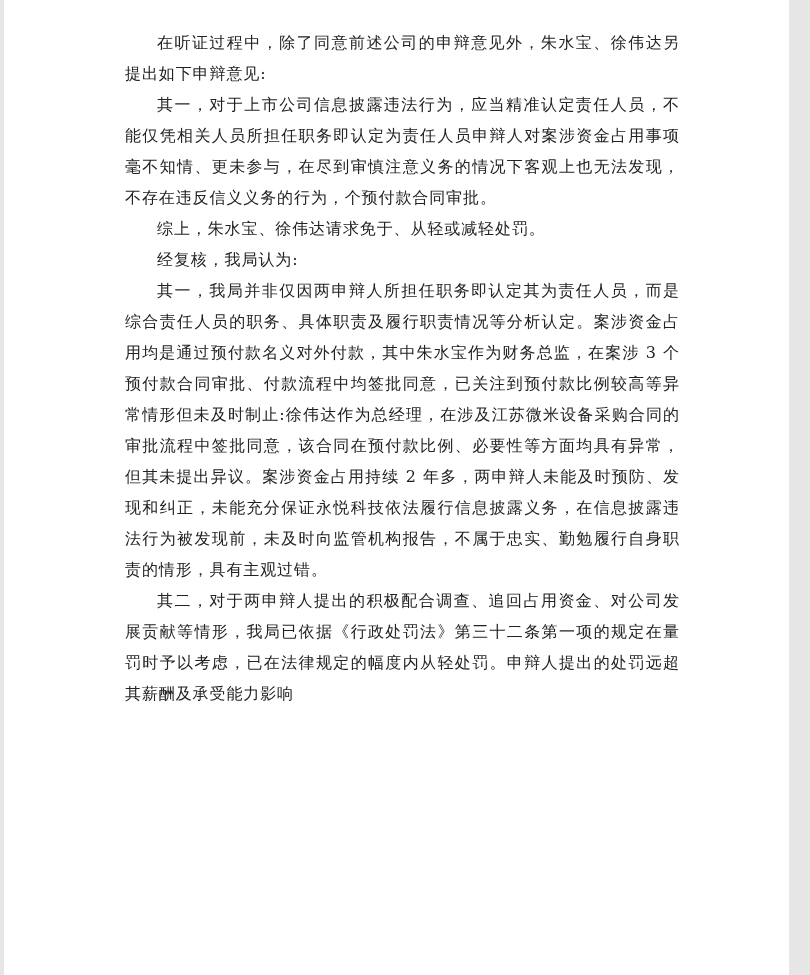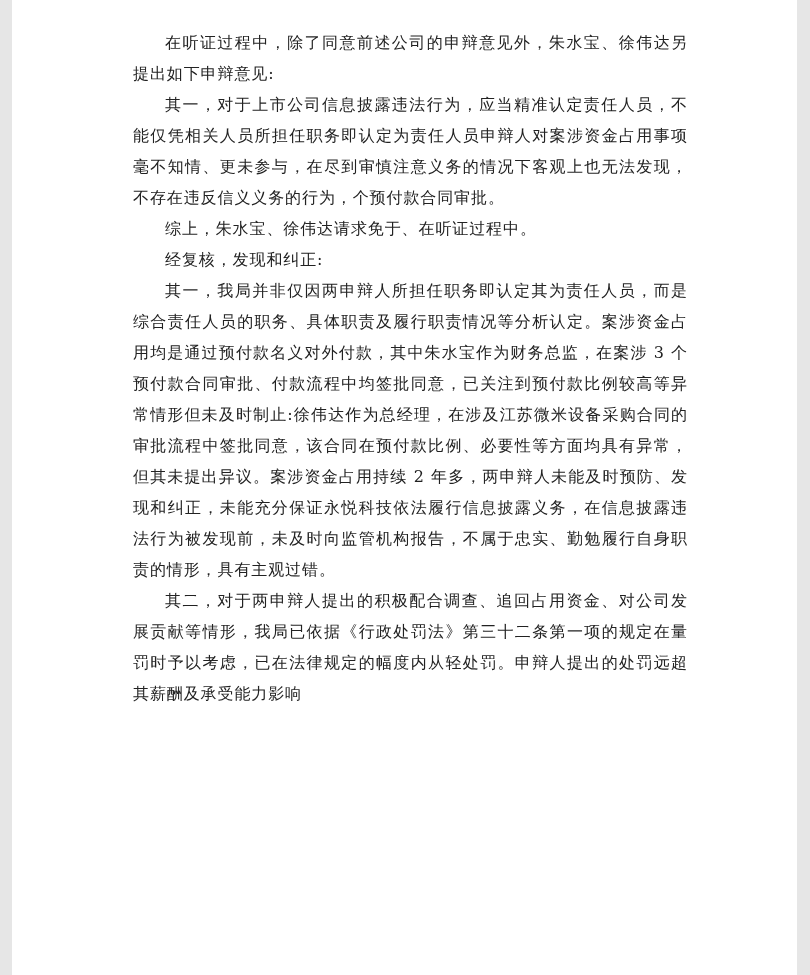--- a/index.html
+++ b/index.html
@@ -8,21 +8,21 @@
     }
     body {
       width: 810px;
       height: 975px;
       overflow: hidden;
       background: #e6e6e6;
       position: relative;
     }
     .page {
       position: absolute;
-      left: 12px;
+      left: 4px;
       top: 0;
       width: 785px;
       height: 975px;
       background: #ffffff;
     }
     .content {
       position: absolute;
       left: 121px;
       top: 27px;
       width: 555px;
@@ -38,18 +38,18 @@
       letter-spacing: 0.9px;
     }
   </style>
 </head>
 <body>
 
 <div class="page">
   <div class="content">
     <p class="para">在听证过程中，除了同意前述公司的申辩意见外，朱水宝、徐伟达另提出如下申辩意见:</p>
     <p class="para">其一，对于上市公司信息披露违法行为，应当精准认定责任人员，不能仅凭相关人员所担任职务即认定为责任人员申辩人对案涉资金占用事项毫不知情、更未参与，在尽到审慎注意义务的情况下客观上也无法发现，不存在违反信义义务的行为，个预付款合同审批。</p>
-    <p class="para">综上，朱水宝、徐伟达请求免于、在听证过程中。</p>
-    <p class="para">经复核，发现和纠正:</p>
+    <p class="para">综上，朱水宝、徐伟达请求免于、从轻或减轻处罚。</p>
+    <p class="para">经复核，我局认为:</p>
     <p class="para">其一，我局并非仅因两申辩人所担任职务即认定其为责任人员，而是综合责任人员的职务、具体职责及履行职责情况等分析认定。案涉资金占用均是通过预付款名义对外付款，其中朱水宝作为财务总监，在案涉 3 个预付款合同审批、付款流程中均签批同意，已关注到预付款比例较高等异常情形但未及时制止:徐伟达作为总经理，在涉及江苏微米设备采购合同的审批流程中签批同意，该合同在预付款比例、必要性等方面均具有异常，但其未提出异议。案涉资金占用持续 2 年多，两申辩人未能及时预防、发现和纠正，未能充分保证永悦科技依法履行信息披露义务，在信息披露违法行为被发现前，未及时向监管机构报告，不属于忠实、勤勉履行自身职责的情形，具有主观过错。</p>
     <p class="para">其二，对于两申辩人提出的积极配合调查、追回占用资金、对公司发展贡献等情形，我局已依据《行政处罚法》第三十二条第一项的规定在量罚时予以考虑，已在法律规定的幅度内从轻处罚。申辩人提出的处罚远超其薪酬及承受能力影响</p>
   </div>
 </div>
 
 </body></html>

